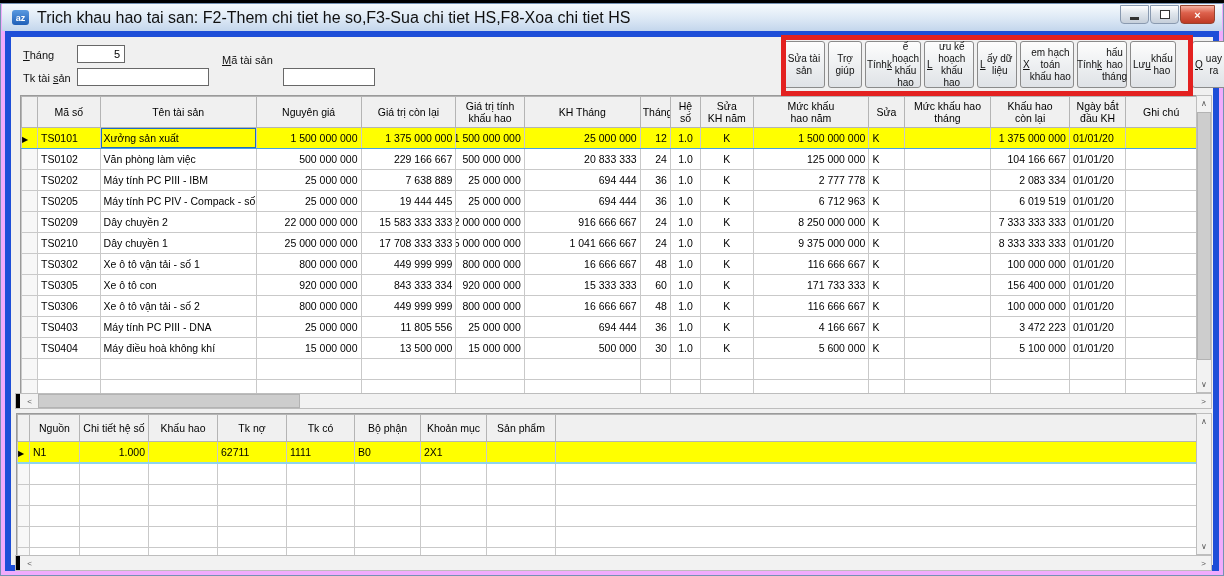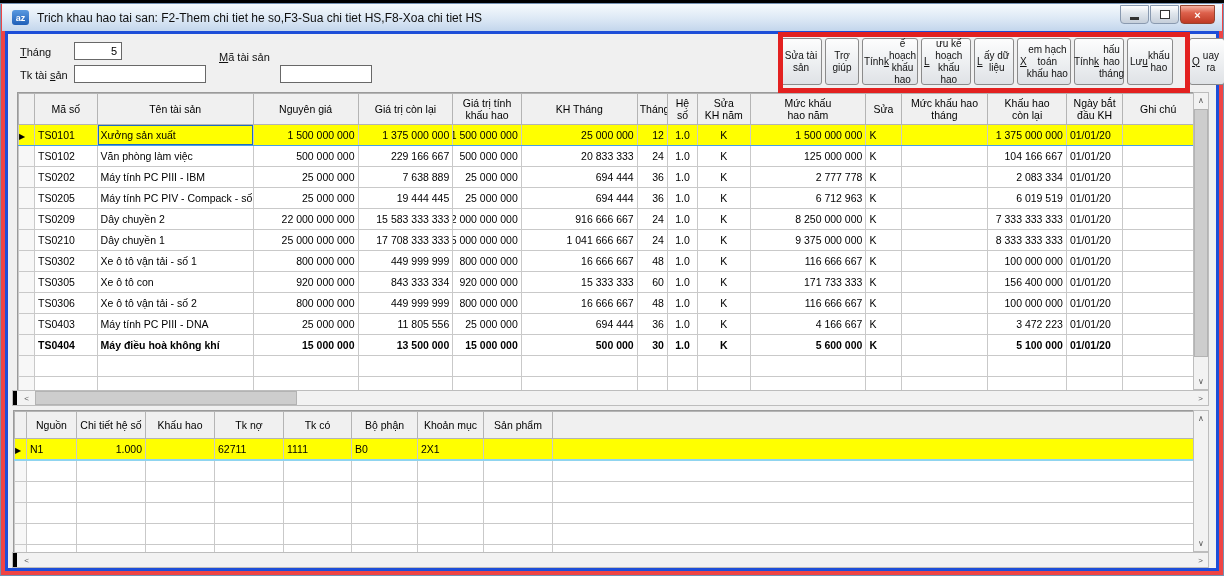--- a/index.html
+++ b/index.html
@@ -1,40 +1,40 @@
 <!DOCTYPE html>
 <html><head>
 <meta charset="utf-8">
 <style>
   html,body{margin:0;padding:0;}
   .screen{position:relative;width:1224px;height:576px;background:#000;
     font-family:"Liberation Sans",sans-serif;overflow:hidden;}
   .window{position:absolute;left:0;top:3px;right:0;bottom:0;
-    background:#ef4444;border:1px solid #7592b3;box-sizing:border-box;}
+    background:#f0abfc;border:1px solid #7592b3;box-sizing:border-box;}
   
   .titlebar{position:absolute;left:1px;right:1px;top:0;height:27px;
     background:linear-gradient(#f6fafd,#dce8f5 55%,#c3d6ec);
     display:flex;align-items:center;padding-left:10px;box-sizing:border-box;}
   .app-icon{width:17px;height:15px;border-radius:3px;margin-right:8px;
     background:linear-gradient(#5a9ae0,#1f5fb8);color:#fff;font-size:9px;font-weight:bold;
     display:flex;align-items:center;justify-content:center;flex:0 0 auto;}
-  .title{font-size:12px;color:#101010;white-space:nowrap;}
+  .title{font-size:16px;color:#101010;white-space:nowrap;}
   .winbtns{position:absolute;right:7px;top:1px;display:flex;gap:1px;}
   .wbtn{width:29px;height:19px;border:1px solid #8a9ab0;border-radius:0 0 4px 4px;
     background:linear-gradient(#ffffff,#dfe5ec 45%,#c6cfda);
     display:flex;align-items:center;justify-content:center;box-sizing:border-box;}
   .wbtn.close{width:35px;background:linear-gradient(#f5b3a2,#dd614c 40%,#bf3a24);
     border-color:#96432f;color:#fff;font-size:11px;font-weight:bold;}
   .glyph-min{width:9px;height:3px;background:#333;margin-top:8px;}
   .glyph-res{width:8px;height:7px;border:1px solid #333;position:relative;background:#fff;}
   .glyph-res:before{content:"";position:absolute;left:2px;top:-3px;width:8px;height:7px;
     border:1px solid #333;background:#fff;z-index:-1;}
   
   .client{position:absolute;left:4px;right:4px;top:27px;bottom:4px;
-    background:#f0f0f0;border:3px solid #1d4ed8;box-sizing:border-box;}
+    background:#f0f0f0;border:6px solid #1d4ed8;box-sizing:border-box;}
   .lbl{position:absolute;font-size:11px;color:#111;}
   .lbl u,.tbtn u{text-decoration:underline;}
   .tbox{position:absolute;background:#fff;border:1px solid #686868;font-size:11px;
     padding:1px 4px;box-sizing:border-box;font-family:"Liberation Sans",sans-serif;}
   
   .toolbar{position:absolute;left:772px;top:4px;display:flex;gap:3px;align-items:stretch;height:47px;}
   .tbtn{border:1px solid #8b8b8b;background:linear-gradient(#fdfdfd,#eef0f2 50%,#dfe2e6);
     border-radius:3px;font-size:10px;color:#111;text-align:center;
     display:flex;align-items:center;justify-content:center;line-height:1.2;
     padding:1px 2px;box-sizing:border-box;}
@@ -635,21 +635,21 @@
                 <td>
                   <div class="cc r">3 472 223</div>
                 </td>
                 <td>
                   <div class="cc ">01/01/20</div>
                 </td>
                 <td>
                   <div class="cc "></div>
                 </td>
               </tr>
-              <tr style="height: 20px; font-weight: bold;">
+              <tr style="height: 20px;">
                 <td class="stub"></td>
                 <td>
                   <div class="cc ">TS0404</div>
                 </td>
                 <td>
                   <div class="cc ">Máy điều hoà không khí</div>
                 </td>
                 <td>
                   <div class="cc r">15 000 000</div>
                 </td>

